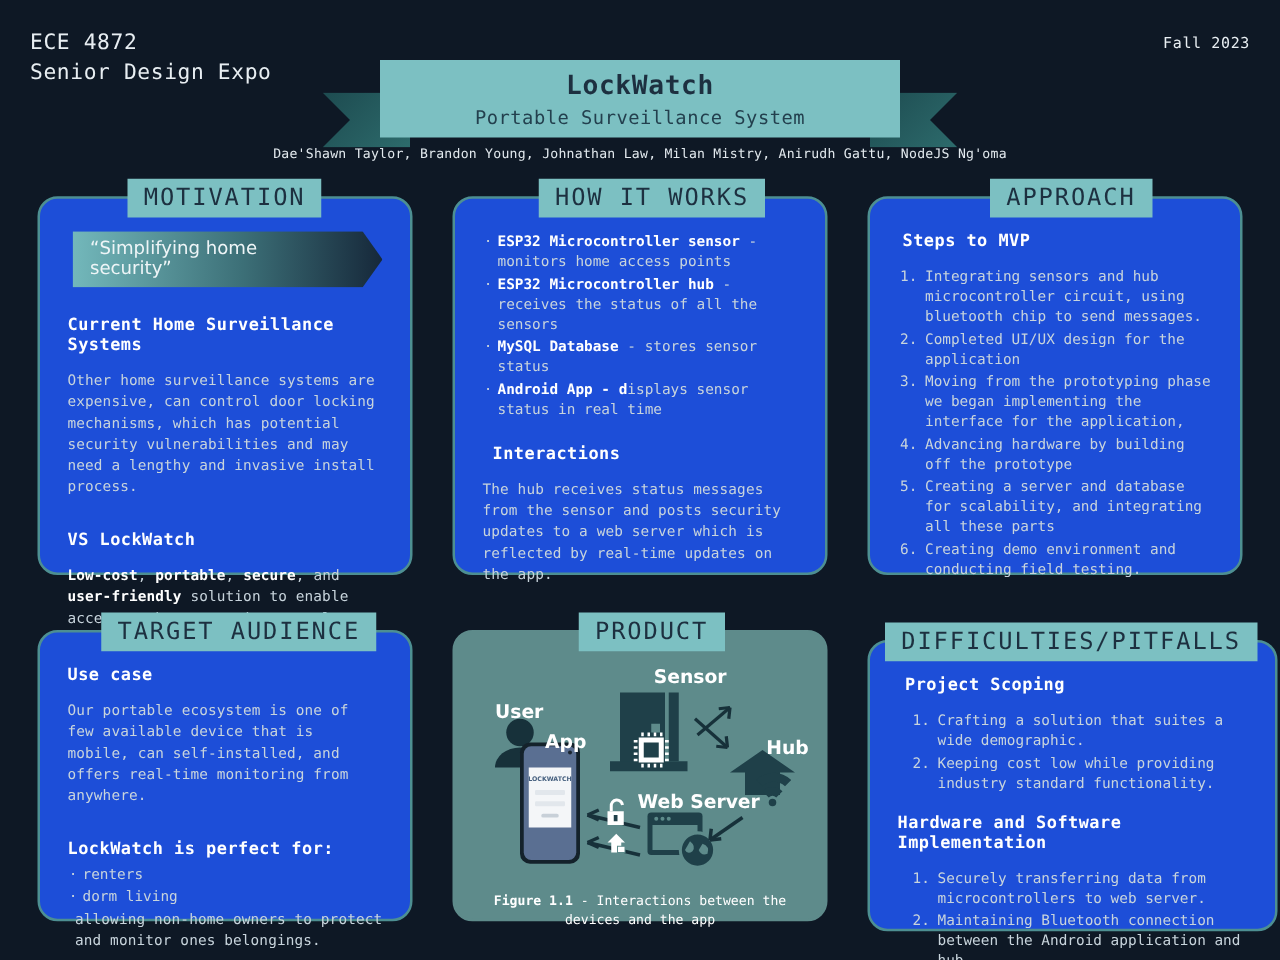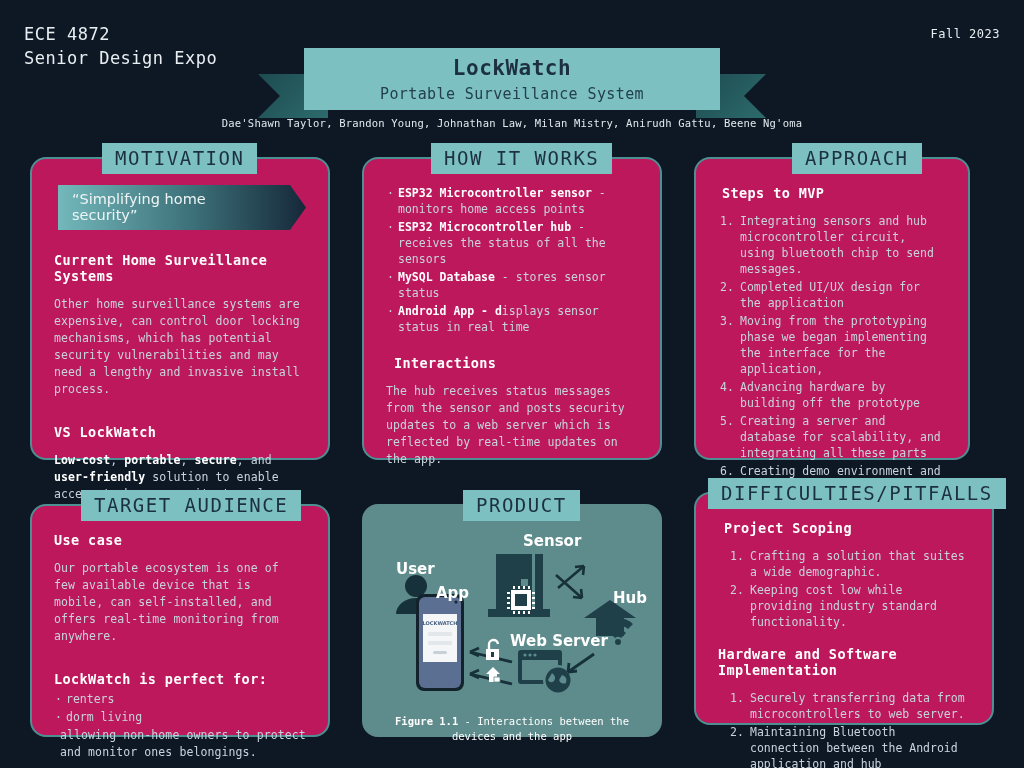--- a/index.html
+++ b/index.html
@@ -26,21 +26,21 @@
     position: absolute; left: 304px; top: 24px; width: 416px; height: 62px;
     background: #7cc0c2; text-align: center; padding-top: 8px;
   }
   .ribbon-title { font-size: 21px; font-weight: bold; color: #1d3040; letter-spacing: .5px; }
   .ribbon-sub { font-size: 15px; color: #23404e; margin-top: 5px; letter-spacing: .4px; }
   .authors { position: absolute; left: 0; right: 0; top: 117px; text-align: center; font-size: 10.5px; color: #e2e9ee; letter-spacing: .2px; }
 
   
   .panel {
     position: absolute; border: 2px solid #4d8f92; border-radius: 16px;
-    background: #be185d;
+    background: #1d4ed8;
   }
   .panel.product { background: #5e8b8b; border-color: #5e8b8b; }
   .tab {
     position: absolute; top: -16px; background: #7cc0c2; color: #1d3040;
     font-size: 19px; font-weight: normal; letter-spacing: 1.5px;
     padding: 4px 13px 5px; white-space: nowrap; z-index: 3;
   }
   .body { padding: 26px 22px 16px; color: #dfe7ec; }
 
   h3.sec { font-size: 13.5px; font-weight: bold; color: #ffffff; margin-bottom: 12px; letter-spacing: .4px; }
@@ -88,21 +88,21 @@
   <div class="ribbon-wrap">
     <div class="tail left"></div>
     <div class="tail right"></div>
     <div class="fold left"></div>
     <div class="fold right"></div>
     <div class="ribbon-main">
       <div class="ribbon-title">LockWatch</div>
       <div class="ribbon-sub">Portable Surveillance System</div>
     </div>
   </div>
-  <div class="authors">Dae'Shawn Taylor, Brandon Young, Johnathan Law, Milan Mistry, Anirudh Gattu, Beene Ng'oma</div>
+  <div class="authors">Dae'Shawn Taylor, Brandon Young, Johnathan Law, Milan Mistry, Anirudh Gattu, NodeJS Ng'oma</div>
 
   <div class="panel" style="left:30px; top:157px; width:300px; height:303px;">
     <div class="tab" style="left:70px;">MOTIVATION</div>
     <div class="body">
       <div class="quote">“Simplifying home security”</div>
       <h3 class="sec">Current Home Surveillance Systems</h3>
       <p class="txt">Other home surveillance systems are expensive, can control door locking mechanisms, which has potential security vulnerabilities and may need a lengthy and invasive install process.</p>
       <div class="gap"></div>
       <h3 class="sec">VS LockWatch</h3>
       <p class="txt"><b>Low-cost</b><span>, </span><b>portable</b><span>, </span><b>secure</b><span>, and </span><b>user-friendly</b><span> solution to enable access to home security to a larger demographic.</span></p>
@@ -117,21 +117,21 @@
         <li><b>ESP32 Microcontroller hub</b><span> - receives the status of all the sensors</span></li>
         <li><b>MySQL Database</b><span> - stores sensor status</span></li>
         <li><b>Android App - d</b><span>isplays sensor status in real time</span></li>
       </ul>
       <div style="height:18px"></div>
       <h3 class="sec" style="margin-left:8px">Interactions</h3>
       <p class="txt">The hub receives status messages from the sensor and posts security updates to a web server which is reflected by real-time updates on the app.</p>
     </div>
   </div>
 
-  <div class="panel" style="left:694px; top:157px; width:276px; height:303px;">
+  <div class="panel" style="left:694px; top:157px; width:300px; height:303px;">
     <div class="tab" style="left:96px;">APPROACH</div>
     <div class="body">
       <h3 class="sec" style="margin-left:4px">Steps to MVP</h3>
       <ol class="num">
         <li>Integrating sensors and hub microcontroller circuit, using bluetooth chip to send messages.</li>
         <li>Completed UI/UX design for the application</li>
         <li>Moving from the prototyping phase we began implementing the interface for the application,</li>
         <li>Advancing hardware by building off the prototype</li>
         <li>Creating a server and database for scalability, and integrating all these parts</li>
         <li>Creating demo environment and conducting field testing.</li>
@@ -256,21 +256,21 @@
           <g>
             <path d="M108 142 L115 135 L122 142 L119 142 L119 150 L111 150 L111 142 Z" fill="#ffffff"></path>
             <rect x="116" y="145" width="6" height="5" fill="#ffffff" stroke="#5e8b8b" stroke-width="0.8"></rect>
           </g>
         </svg>
       </div>
       <div class="figcap"><b>Figure 1.1</b><span> - Interactions between the devices and the app</span></div>
     </div>
   </div>
 
-  <div class="panel" style="left:694px; top:492px; width:300px; height:233px;">
+  <div class="panel" style="left:694px; top:512px; width:328px; height:233px;">
     <div class="tab" style="left:12px;">DIFFICULTIES/PITFALLS</div>
     <div class="body">
       <h3 class="sec" style="margin-left:6px">Project Scoping</h3>
       <ol class="num" style="margin-left:10px">
         <li>Crafting a solution that suites a wide demographic.</li>
         <li>Keeping cost low while providing industry standard functionality.</li>
       </ol>
       <div style="height:14px"></div>
       <h3 class="sec">Hardware and Software Implementation</h3>
       <ol class="num" style="margin-left:10px">

